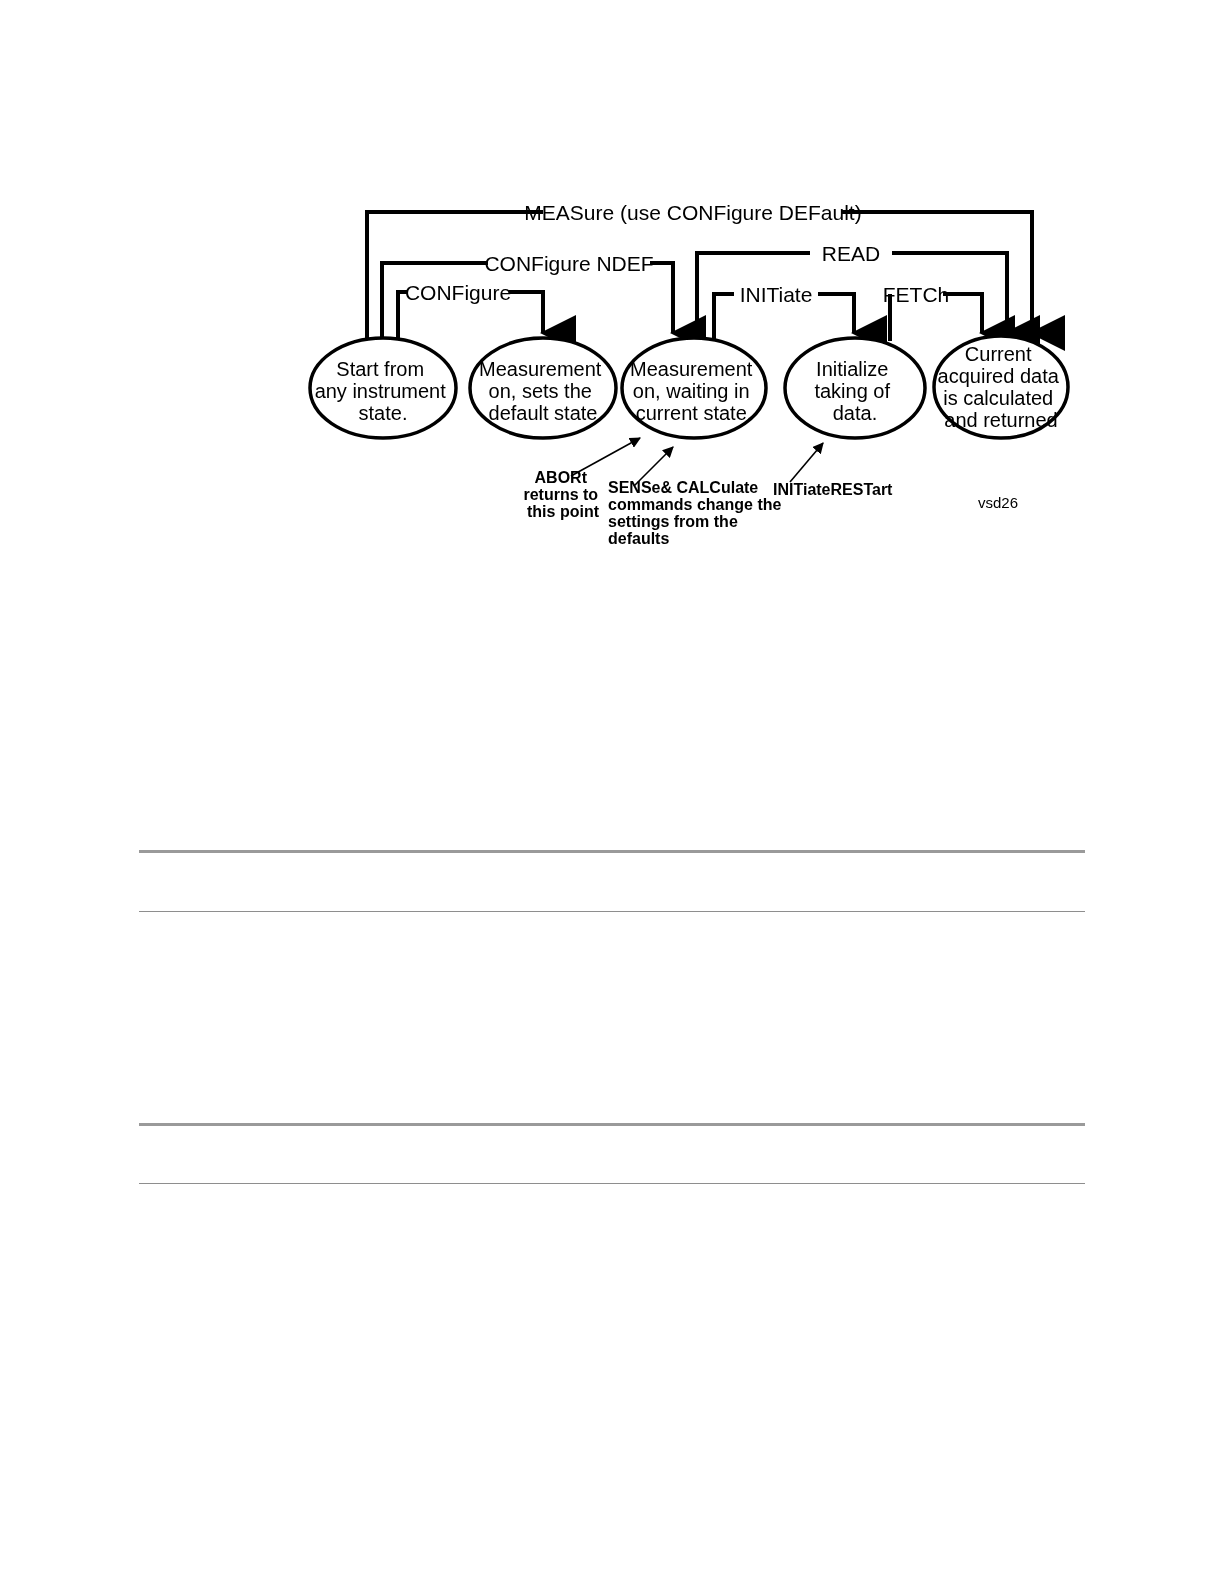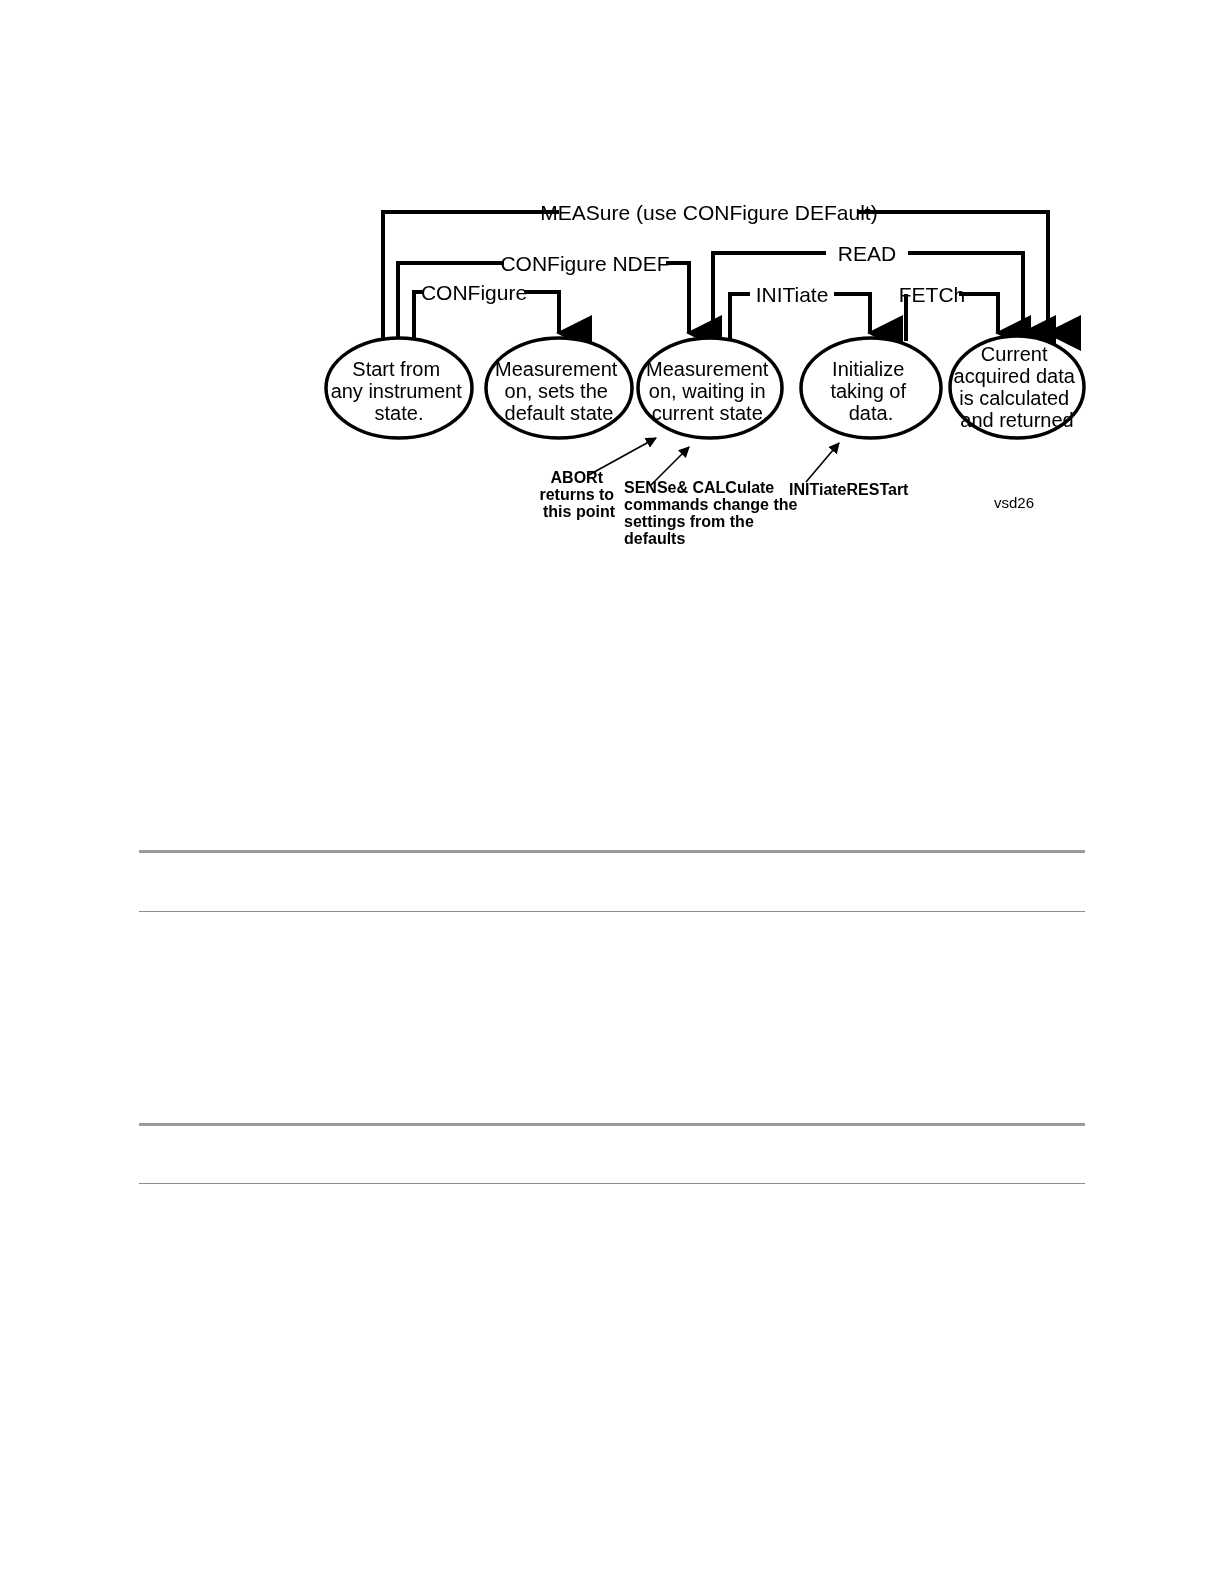--- a/index.html
+++ b/index.html
@@ -15,21 +15,21 @@
     overflow: hidden;
   }
   #page {
     position: absolute;
     left: 0; top: 0;
     width: 1224px; height: 1584px;
     background: #ffffff;
   }
   #figure-wrap {
     position: absolute;
-    left: 306px;
+    left: 290px;
     top: 185px;
     width: 810px;
     height: 370px;
     text-align: center;
   }
   #figure-svg { display: block; }
 
   .rule {
     position: absolute;
     left: 139px;

